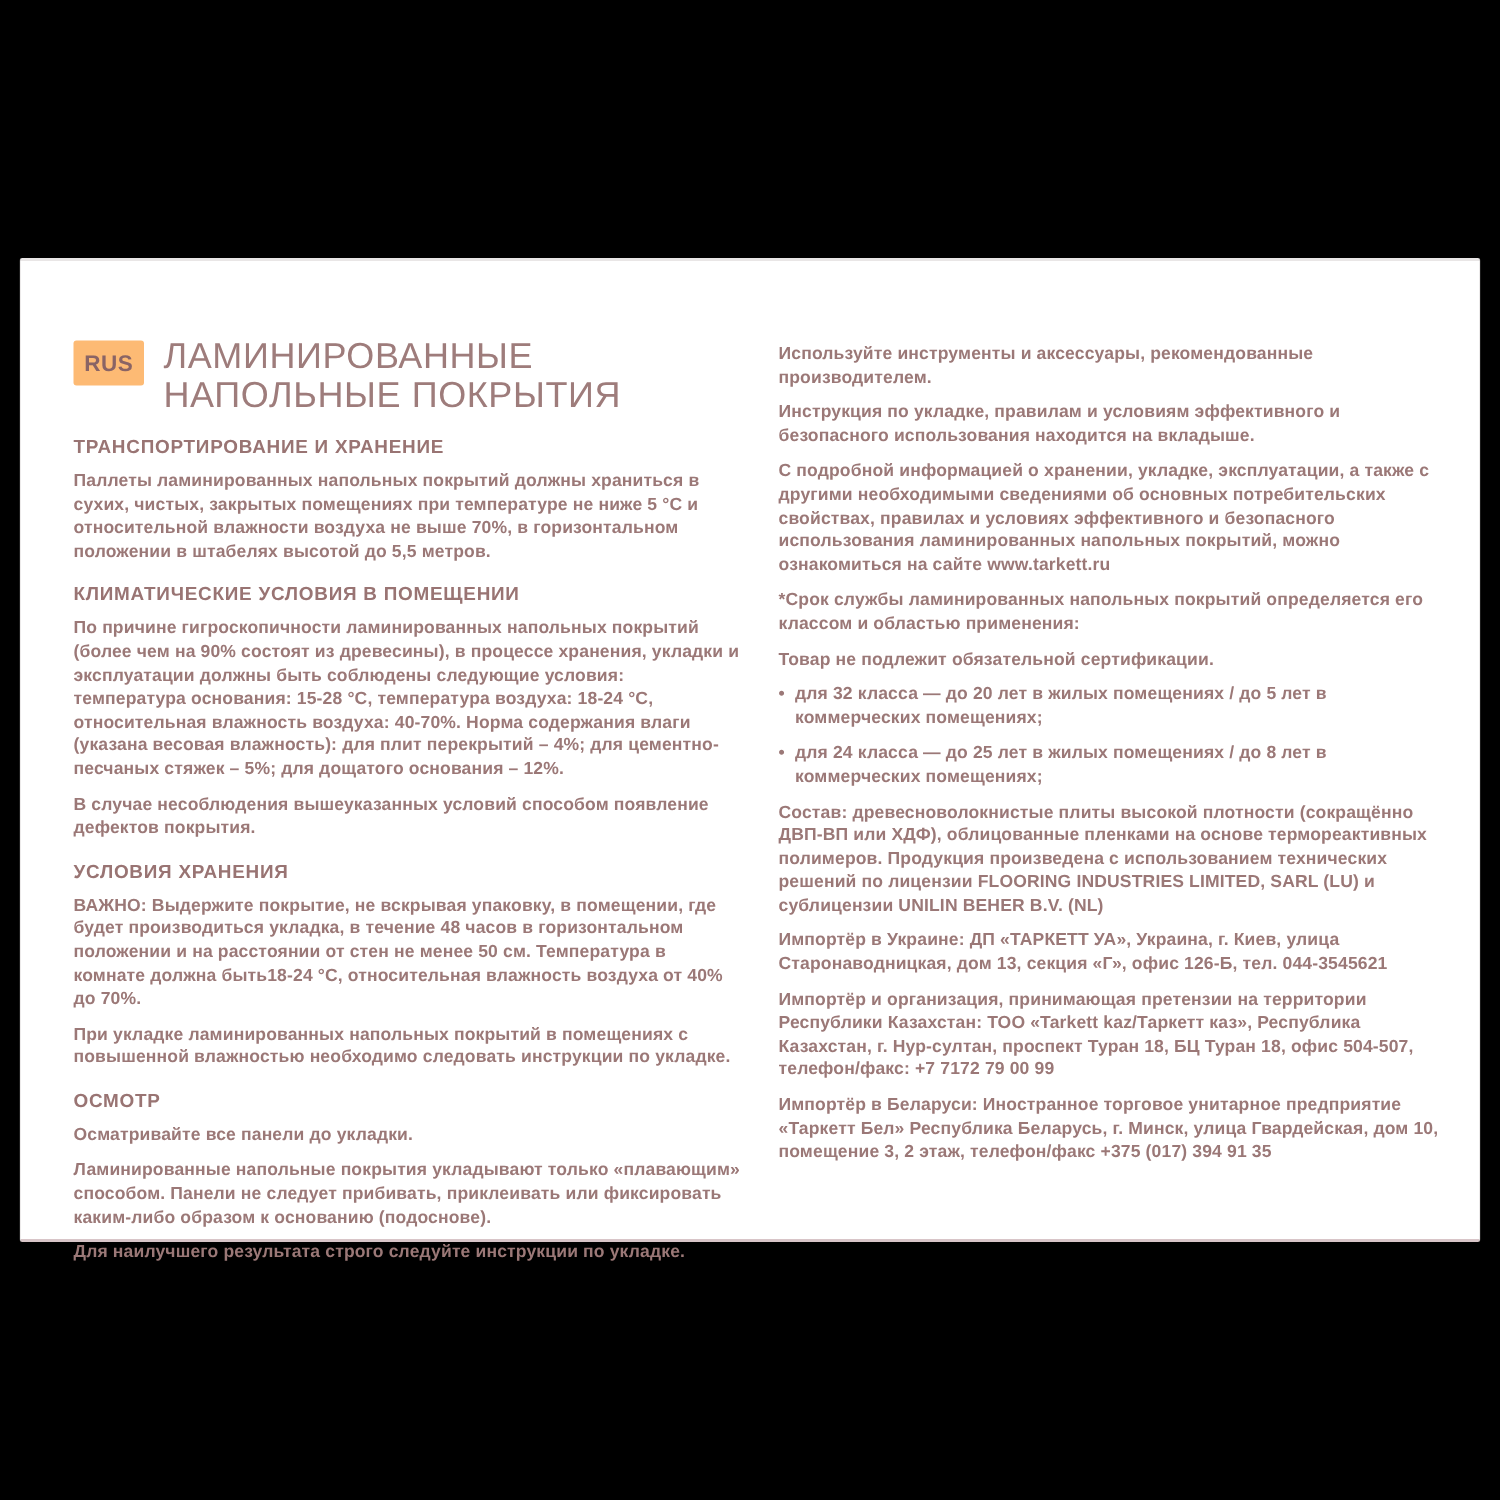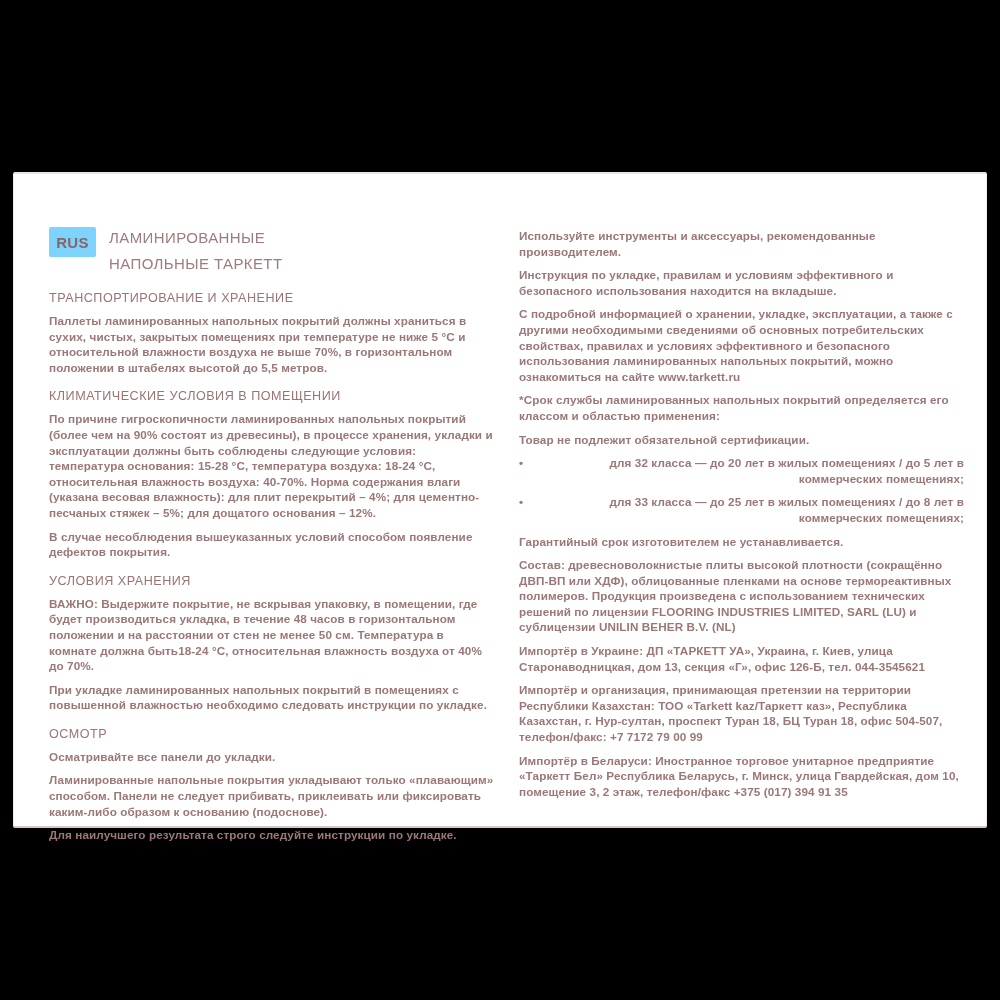--- a/index.html
+++ b/index.html
@@ -22,76 +22,75 @@
     border-bottom: 2px solid #d8c5c8;
     border-radius: 2px;
     padding: 51px 22px 0 35px;
     color: #9b7877;
   }
   .cols { display: flex; gap: 25px; }
   .col { width: 446px; }
   .doc-header { display: flex; align-items: flex-start; margin-bottom: 3px; }
   .badge {
     width: 47px; height: 30px;
-    background: #7dd3fc;
+    background: #fdba74;
     color: #8a6465;
     font-size: 15px; font-weight: 700;
     display: flex; align-items: center; justify-content: center;
     border-radius: 2px;
     margin-right: 13px;
     margin-top: 2px;
     letter-spacing: 0.3px;
     flex: 0 0 auto;
   }
   .title {
-    font-size: 15px;
+    font-size: 24px;
     line-height: 26px;
     letter-spacing: 0.4px;
     color: #9e7c7b;
     font-weight: 400;
   }
   h2 {
     font-size: 12.6px;
-    font-weight: 400;
+    font-weight: 700;
     letter-spacing: 0.5px;
     color: #997473;
     margin: 14px 0 8px 0;
   }
   p {
     font-size: 11.7px;
     line-height: 15.6px;
     letter-spacing: 0.1px;
     margin: 0 0 8px 0;
     font-weight: 700;
   }
   .col-right p:first-child { margin-top: 3px; }
   .bullet {
     position: relative;
     padding-left: 11px;
-    text-align: right;
   }
   .bullet::before {
     content: "\2022";
     position: absolute;
     left: 0; top: 0;
   }
 </style>
 </head>
 <body>
 
 <div class="card">
   <div class="cols">
 
     <div class="col col-left">
 
       <div class="doc-header">
         <div class="badge">RUS</div>
         <div class="title">
           <div>ЛАМИНИРОВАННЫЕ</div>
-          <div>НАПОЛЬНЫЕ ТАРКЕТТ</div>
+          <div>НАПОЛЬНЫЕ ПОКРЫТИЯ</div>
         </div>
       </div>
 
       <div>
         <h2>ТРАНСПОРТИРОВАНИЕ И ХРАНЕНИЕ</h2>
         <p>Паллеты ламинированных напольных покрытий должны храниться в сухих, чистых, закрытых помещениях при температуре не ниже 5 °С и относительной влажности воздуха не выше 70%, в горизонтальном положении в штабелях высотой до 5,5 метров.</p>
       </div>
 
       <div>
         <h2>КЛИМАТИЧЕСКИЕ УСЛОВИЯ В ПОМЕЩЕНИИ</h2>
@@ -119,23 +118,22 @@
 
     <div class="col col-right">
 
       <p>Используйте инструменты и аксессуары, рекомендованные производителем.</p>
       <p>Инструкция по укладке, правилам и условиям эффективного и безопасного использования находится на вкладыше.</p>
       <p>С подробной информацией о хранении, укладке, эксплуатации, а также с другими необходимыми сведениями об основных потребительских свойствах, правилах и условиях эффективного и безопасного использования ламинированных напольных покрытий, можно ознакомиться на сайте www.tarkett.ru</p>
       <p>*Срок службы ламинированных напольных покрытий определяется его классом и областью применения:</p>
       <p>Товар не подлежит обязательной сертификации.</p>
 
       <p class="bullet">для 32 класса — до 20 лет в жилых помещениях / до 5 лет в коммерческих помещениях;</p>
-      <p class="bullet">для 33 класса — до 25 лет в жилых помещениях / до 8 лет в коммерческих помещениях;</p>
+      <p class="bullet">для 24 класса — до 25 лет в жилых помещениях / до 8 лет в коммерческих помещениях;</p>
 
-      <p>Гарантийный срок изготовителем не устанавливается.</p>
       <p>Состав: древесноволокнистые плиты высокой плотности (сокращённо ДВП-ВП или ХДФ), облицованные пленками на основе термореактивных полимеров. Продукция произведена с использованием технических решений по лицензии FLOORING INDUSTRIES LIMITED, SARL (LU) и сублицензии UNILIN BEHER B.V. (NL)</p>
       <p>Импортёр в Украине: ДП «ТАРКЕТТ УА», Украина, г. Киев, улица Старонаводницкая, дом 13, секция «Г», офис 126-Б, тел. 044-3545621</p>
       <p>Импортёр и организация, принимающая претензии на территории Республики Казахстан: ТОО «Tarkett kaz/Таркетт каз», Республика Казахстан, г. Нур-султан, проспект Туран 18, БЦ Туран 18, офис 504-507, телефон/факс: +7 7172 79 00 99</p>
       <p>Импортёр в Беларуси: Иностранное торговое унитарное предприятие «Таркетт Бел» Республика Беларусь, г. Минск, улица Гвардейская, дом 10, помещение 3, 2 этаж, телефон/факс +375 (017) 394 91 35</p>
 
     </div>
   </div>
 </div>
 
 </body></html>

